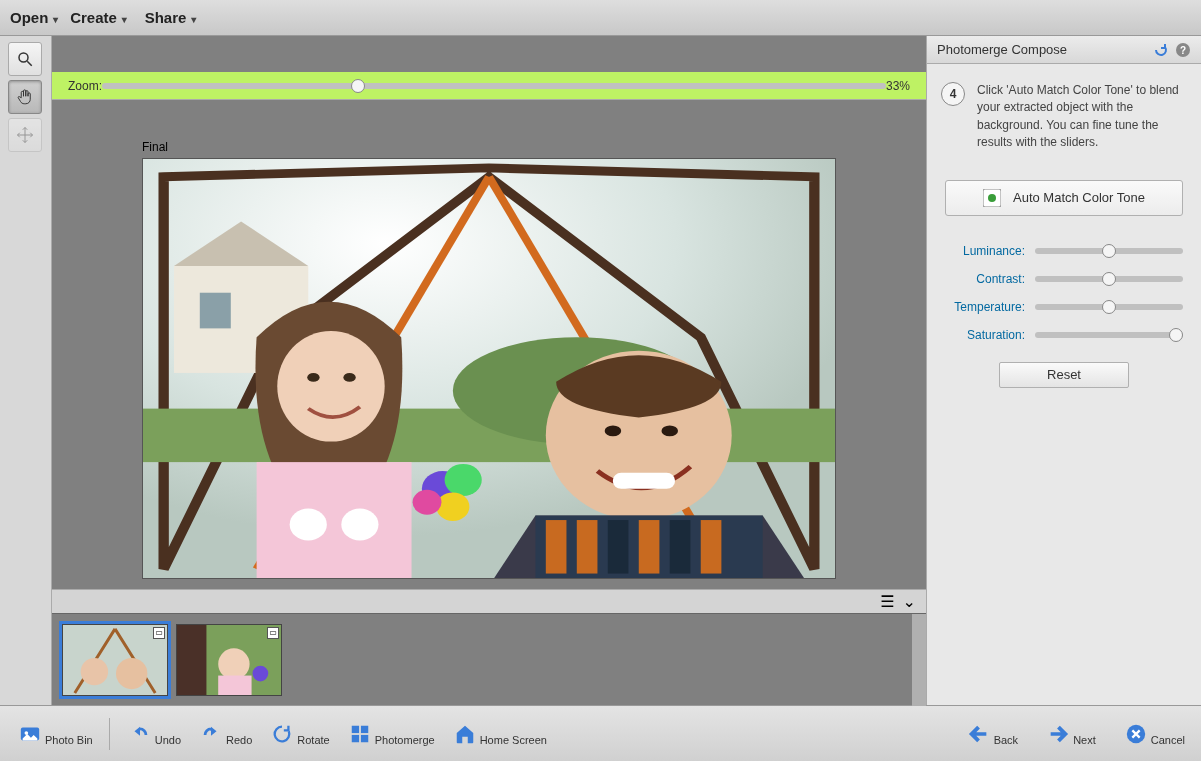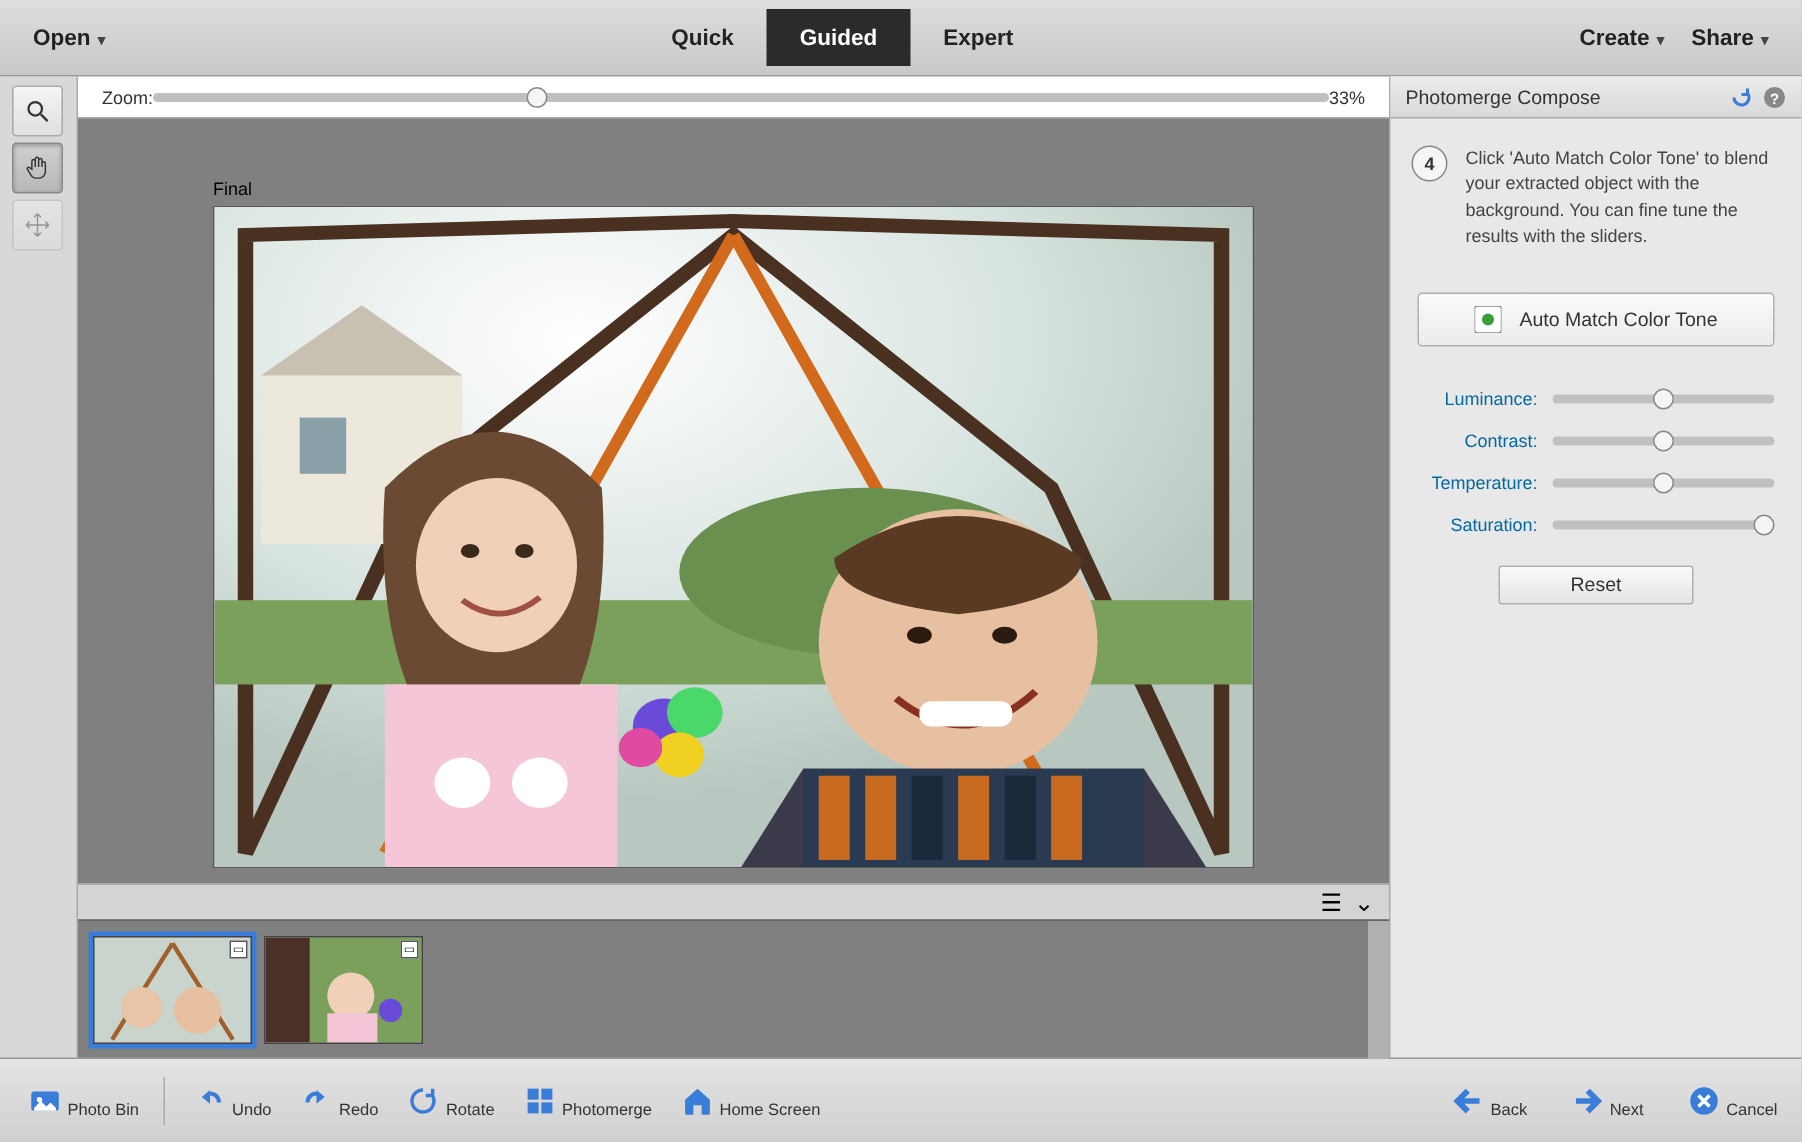--- a/index.html
+++ b/index.html
@@ -1,39 +1,39 @@
 <!DOCTYPE html>
 <html><head>
 <meta charset="utf-8">
 <style>
 * { box-sizing: border-box; margin: 0; padding: 0; font-family: Arial, Helvetica, sans-serif; }
 body { width: 1201px; height: 761px; background: #cccccc; overflow: hidden; display: flex; flex-direction: column; }
 
 
-.top-bar { height: 51px; background: linear-gradient(#dedede, #c8c8c8); border-bottom: 1px solid #999; display: flex; align-items: center; padding: 0 16px; font-size: 15px; }
+.top-bar { height: 36px; background: linear-gradient(#dedede, #c8c8c8); border-bottom: 1px solid #999; display: flex; align-items: center; padding: 0 4px; font-size: 15px; }
 .top-bar .left, .top-bar .right { display: flex; align-items: center; gap: 6px; }
 .top-bar .center { flex: 1; display: flex; justify-content: center; }
 .tab-btn { padding: 0 22px; height: 38px; display: flex; align-items: center; cursor: pointer; font-weight: bold; color: #222; }
 .tab-btn.active { background: #2b2b2b; color: #fff; }
 .menu-label { font-weight: bold; color: #222; padding: 4px 6px; cursor: pointer; }
 .dropdown-caret { font-size: 10px; color: #444; margin-left: 2px; }
 
 
 .main-area { flex: 1; display: flex; min-height: 0; }
 
 
 .left-tools { width: 52px; background: #d8d8d8; border-right: 1px solid #aaa; padding: 6px 8px; display: flex; flex-direction: column; gap: 4px; }
 .tool-btn { width: 34px; height: 34px; border: 1px solid #aaa; background: linear-gradient(#f5f5f5,#e0e0e0); border-radius: 3px; display: flex; align-items: center; justify-content: center; cursor: pointer; color: #333; }
 .tool-btn.active { background: linear-gradient(#d0d0d0,#b8b8b8); border-color: #888; box-shadow: inset 0 1px 3px rgba(0,0,0,0.3); }
 .tool-btn.disabled { opacity: 0.4; cursor: default; }
 .tool-btn svg { width: 18px; height: 18px; }
 
 
 .canvas-region { flex: 1; display: flex; flex-direction: column; background: #808080; min-width: 0; }
-.zoom-bar { height: 28px; background: #ffffff; border-bottom: 1px solid #aaa; display: flex; align-items: center; justify-content: flex-end; padding: 0 16px; font-size: 12px; color: #333; }
+.zoom-bar { height: 28px; background: #bef264; border-bottom: 1px solid #aaa; display: flex; align-items: center; justify-content: flex-end; padding: 0 16px; font-size: 12px; color: #333; margin-top: 36px; }
 .zoom-slider { width: 110px; }
 .canvas-holder { flex: 1; background: #808080; display: flex; flex-direction: column; padding: 40px 90px 10px 90px; overflow: hidden; }
 .canvas-label { font-size: 12px; color: #000; margin-bottom: 4px; }
 .canvas-image { flex: 1; background: #eee; border: 1px solid #555; display: flex; align-items: stretch; justify-content: stretch; min-height: 0; }
 .canvas-image svg { width: 100%; height: 100%; }
 .bottom-strip { height: 24px; background: #d4d4d4; border-top: 1px solid #aaa; display: flex; align-items: center; justify-content: flex-end; padding: 0 10px; gap: 8px; }
 .photo-bin { height: 92px; background: #808080; border-top: 1px solid #666; display: flex; align-items: center; padding: 8px 10px; gap: 8px; position: relative; }
 .thumb { width: 106px; height: 72px; background: #999; border: 1px solid #444; cursor: pointer; position: relative; }
 .thumb.selected { outline: 3px solid #3a7dd8; }
 .thumb svg { width: 100%; height: 100%; }
@@ -70,25 +70,20 @@
 
 .small-icon { width: 16px; height: 16px; }
 .hdr-icons { display: flex; gap: 6px; }
 </style>
 </head>
 <body>
 
 <div class="top-bar">
   <div class="left">
     <span class="menu-label"><span>Open</span><span class="dropdown-caret"> ▾</span></span>
-  </div>
-  <div class="center">
-    <div class="tab-btn">Quick</div>
-    <div class="tab-btn active">Guided</div>
-    <div class="tab-btn">Expert</div>
   </div>
   <div class="right">
     <span class="menu-label"><span>Create</span><span class="dropdown-caret"> ▾</span></span>
     <span class="menu-label"><span>Share</span><span class="dropdown-caret"> ▾</span></span>
   </div>
 </div>
 
 <div class="main-area">
 
   <div class="left-tools">

